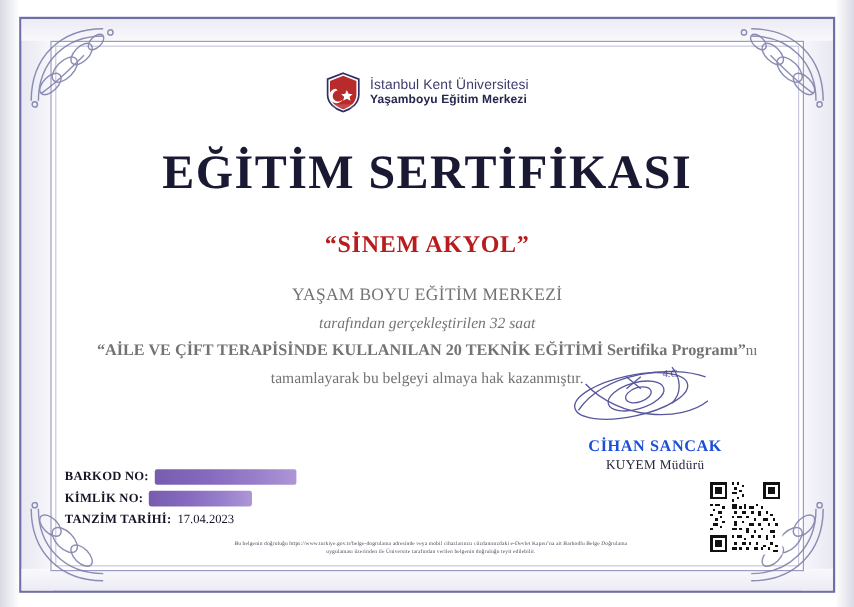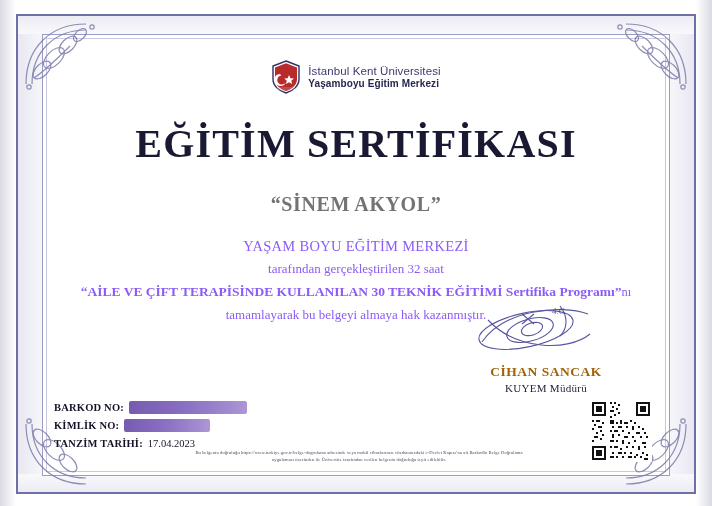--- a/index.html
+++ b/index.html
@@ -133,34 +133,35 @@
     color: #191934;
     text-align: center;
   }
 
   .recipient {
     margin-top: 26px;
     font-family: "Liberation Serif", serif;
     font-weight: bold;
     font-size: 20px;
     letter-spacing: .6px;
-    color: #737373;
+    color: #b91c1c;
   }
 
   .body-block {
     margin-top: 22px;
-    color: #8b5cf6;
+    color: #737373;
   }
   .body-line1 {
     font-size: 14.5px;
     letter-spacing: .3px;
   }
   .body-line2 {
     font-size: 13px;
     margin-top: 6px;
+    font-style: italic;
   }
   .body-line3 {
     font-size: 13.5px;
     margin-top: 7px;
     font-weight: bold;
   }
   .body-line3 .prog {
     font-weight: bold;
   }
   .body-line3 .suffix {
@@ -183,36 +184,36 @@
   .signature {
     height: 56px;
     position: relative;
   }
   .signature svg { position:absolute; left: 18px; top: -6px; }
   .sign-name {
     font-family: "Liberation Serif", serif;
     font-weight: bold;
     font-size: 13.5px;
     letter-spacing: .5px;
-    color: #a16207;
+    color: #1d4ed8;
     margin-top: 2px;
   }
   .sign-role {
     font-family: "Liberation Serif", serif;
     font-size: 11px;
     color: #25253c;
     margin-top: 2px;
     letter-spacing: .3px;
   }
 
   
   .meta {
     position: absolute;
     left: 0px;
-    bottom: 14px;
+    bottom: 24px;
     text-align: left;
     font-family: "Liberation Serif", serif;
   }
   .meta-row {
     display: flex;
     align-items: center;
     height: 18px;
     font-size: 10.5px;
     color: #141428;
   }
@@ -362,21 +363,21 @@
     </div>
 
     <div class="main-title">EĞİTİM SERTİFİKASI</div>
 
     <div class="recipient">“SİNEM AKYOL”</div>
 
     <div class="body-block">
       <div class="body-line1">YAŞAM BOYU EĞİTİM MERKEZİ</div>
       <div class="body-line2">tarafından gerçekleştirilen 32 saat</div>
       <div class="body-line3">
-        <span class="prog">“AİLE VE ÇİFT TERAPİSİNDE KULLANILAN 30 TEKNİK EĞİTİMİ Sertifika Programı”</span><span class="suffix">nı</span>
+        <span class="prog">“AİLE VE ÇİFT TERAPİSİNDE KULLANILAN 20 TEKNİK EĞİTİMİ Sertifika Programı”</span><span class="suffix">nı</span>
       </div>
       <div class="body-line4">tamamlayarak bu belgeyi almaya hak kazanmıştır.</div>
     </div>
 
     <div class="sign-block">
       <div class="signature">
         <svg width="150" height="62" viewBox="0 0 150 62">
           <g fill="none" stroke="#3a3a8c" stroke-width="1.1" opacity="0.85">
             <ellipse cx="62" cy="30" rx="48" ry="17" transform="rotate(-12 62 30)"></ellipse>
             <ellipse cx="66" cy="30" rx="24" ry="11" transform="rotate(-16 66 30)"></ellipse>

